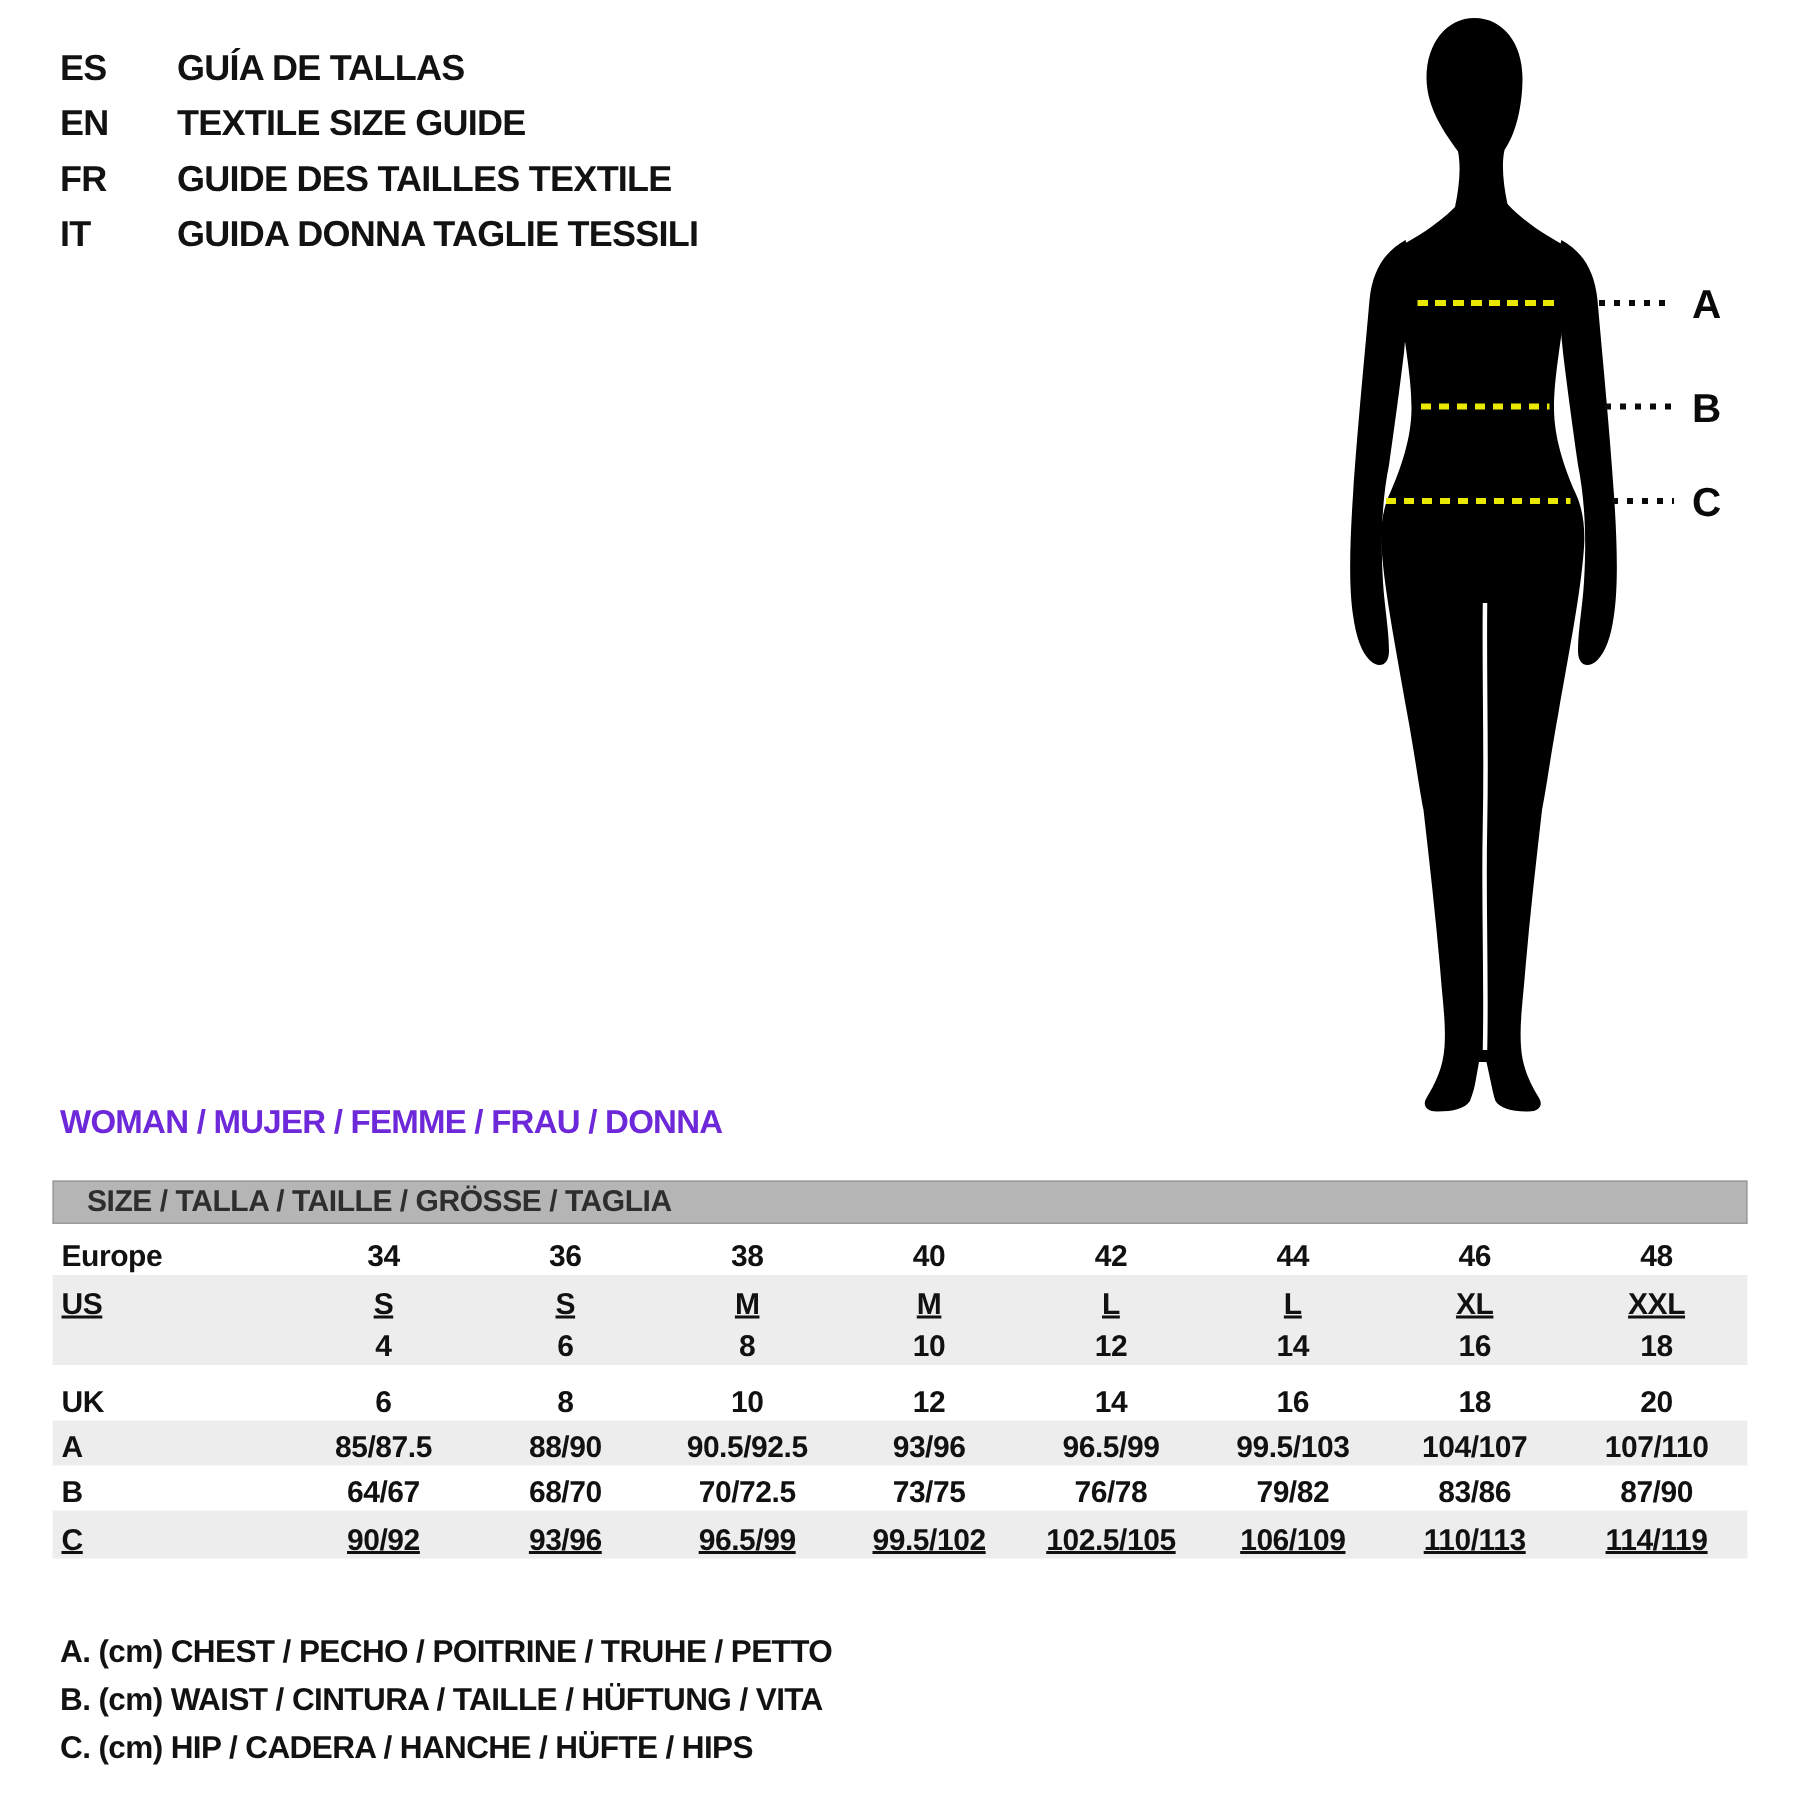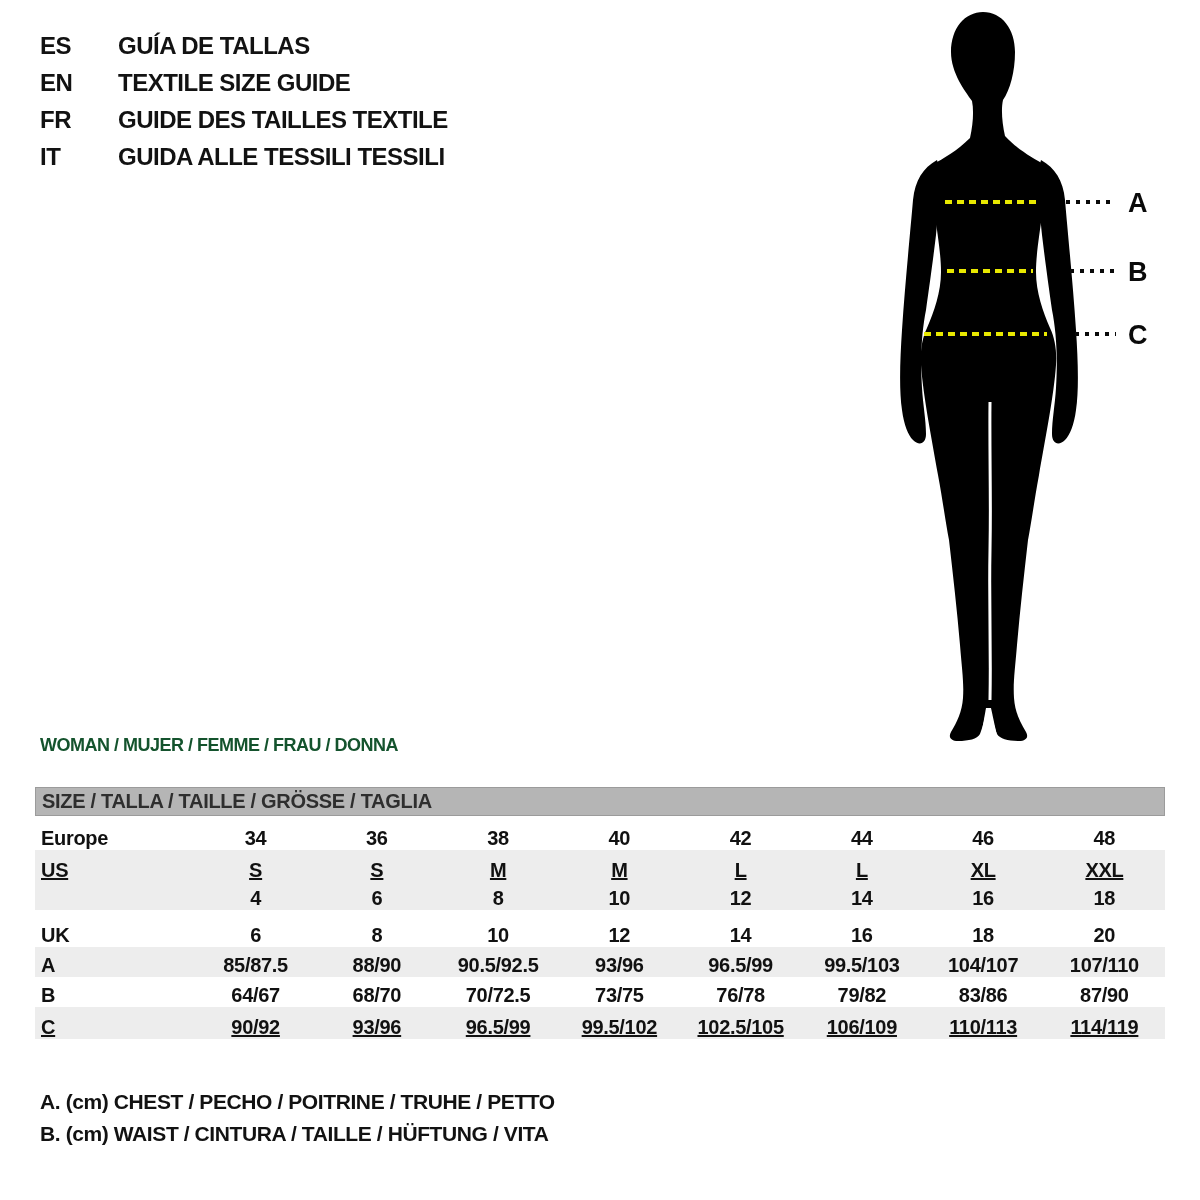--- a/index.html
+++ b/index.html
@@ -48,29 +48,29 @@
   .marker-label {
     position: absolute; font-size: 27px; font-weight: bold; color: #0a0a0a;
   }
   #label-a { left: 1128px; top: 188px; }
   #label-b { left: 1128px; top: 257px; }
   #label-c { left: 1128px; top: 320px; }
 
   
   .section-title {
     position: absolute; left: 40px; top: 735px;
-    font-size: 18px; font-weight: bold; letter-spacing: -0.5px; color: #14532d;
+    font-size: 22px; font-weight: bold; letter-spacing: -0.5px; color: #6d28d9;
     white-space: nowrap;
   }
 
   
   .size-table { position: absolute; left: 35px; top: 787px; width: 1130px; font-weight: bold; }
   .t-header {
     height: 29px; background: #b5b5b5; border: 1px solid #9b9b9b;
-    display: flex; align-items: center; padding-left: 6px;
+    display: flex; align-items: center; padding-left: 22px;
     font-size: 20px; letter-spacing: -0.3px; color: #2e2e2e; white-space: nowrap;
   }
   .t-row { display: flex; align-items: flex-end; font-size: 20px; letter-spacing: -0.3px; }
   .t-row.shaded { background: #ededed; }
   .t-label { width: 160px; padding-left: 6px; white-space: nowrap; }
   .t-cell { width: 121.25px; text-align: center; white-space: nowrap; }
   .h34 { height: 34px; } .h32 { height: 32px; text-decoration: underline; } .h28 { height: 28px; }
   .h37 { height: 37px; } .h30 { height: 30px; }
 
   
@@ -94,21 +94,21 @@
     <div class="lang-row">
       <span class="lang-code">EN</span>
       <span class="lang-label">TEXTILE SIZE GUIDE</span>
     </div>
     <div class="lang-row">
       <span class="lang-code">FR</span>
       <span class="lang-label">GUIDE DES TAILLES TEXTILE</span>
     </div>
     <div class="lang-row">
       <span class="lang-code">IT</span>
-      <span class="lang-label">GUIDA ALLE TESSILI TESSILI</span>
+      <span class="lang-label">GUIDA DONNA TAGLIE TESSILI</span>
     </div>
   </div>
 
   <div class="figure-wrap">
     <svg viewBox="0 0 195 735">
 
       <path fill="#000000" d="
         M 90 2
         C 109 2 122 19 122 42
         C 122 62 117 80 110 90
@@ -282,15 +282,16 @@
       <span class="t-cell">102.5/105</span>
       <span class="t-cell">106/109</span>
       <span class="t-cell">110/113</span>
       <span class="t-cell">114/119</span>
     </div>
   </div>
 
   <div class="legend">
     <div class="legend-line">A. (cm) CHEST / PECHO / POITRINE / TRUHE / PETTO</div>
     <div class="legend-line">B. (cm) WAIST / CINTURA / TAILLE / HÜFTUNG / VITA</div>
+    <div class="legend-line">C. (cm) HIP / CADERA / HANCHE / HÜFTE / HIPS</div>
   </div>
 
 </div>
 
 </body></html>

